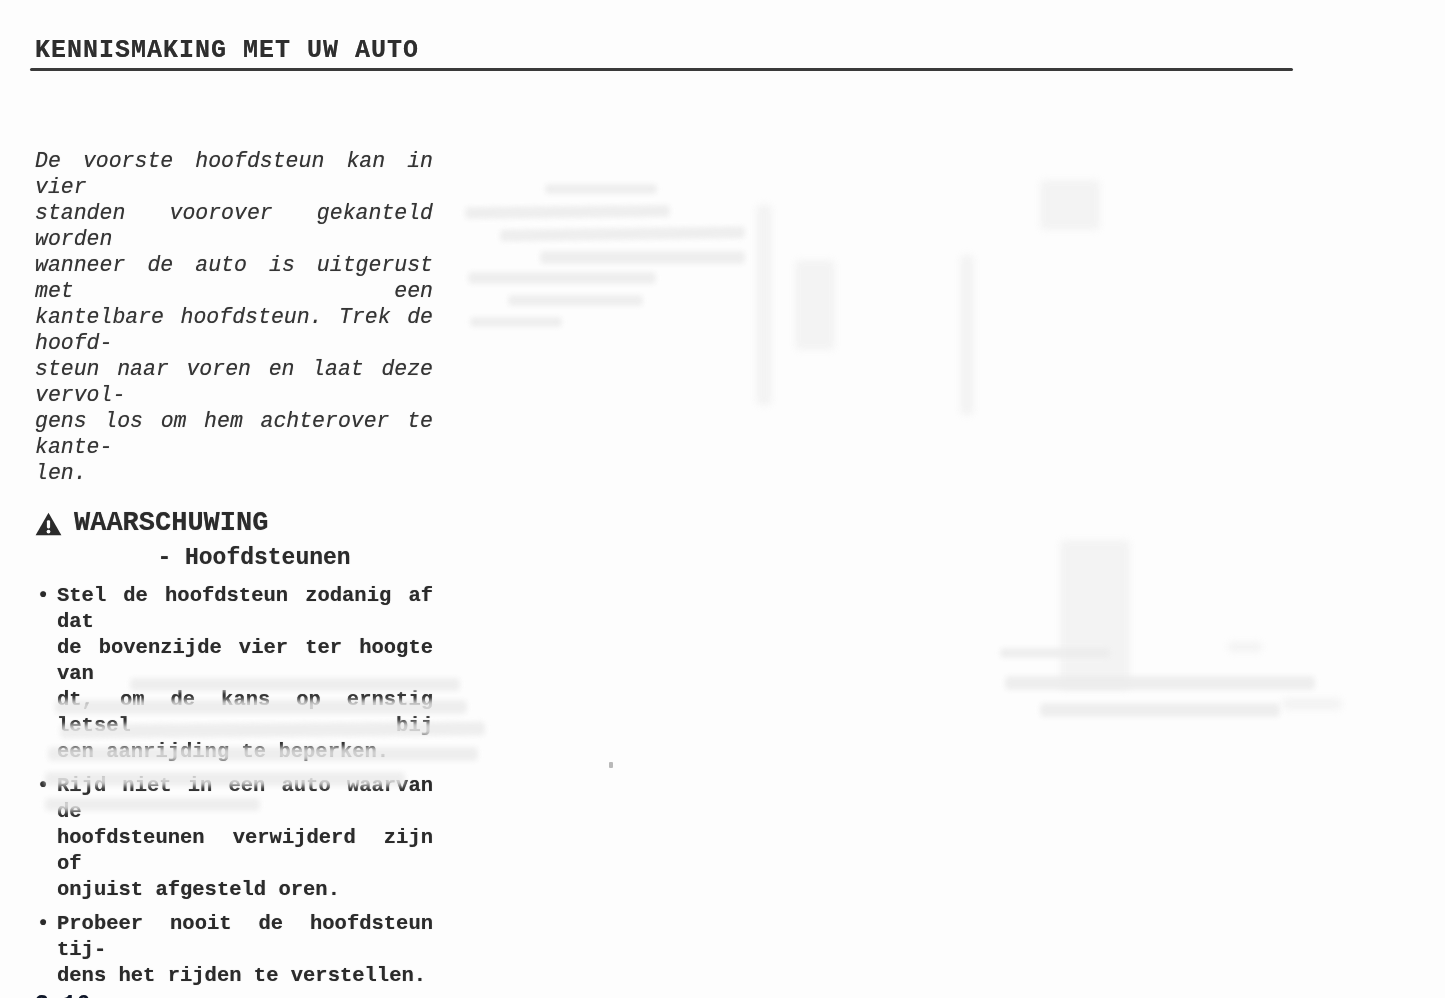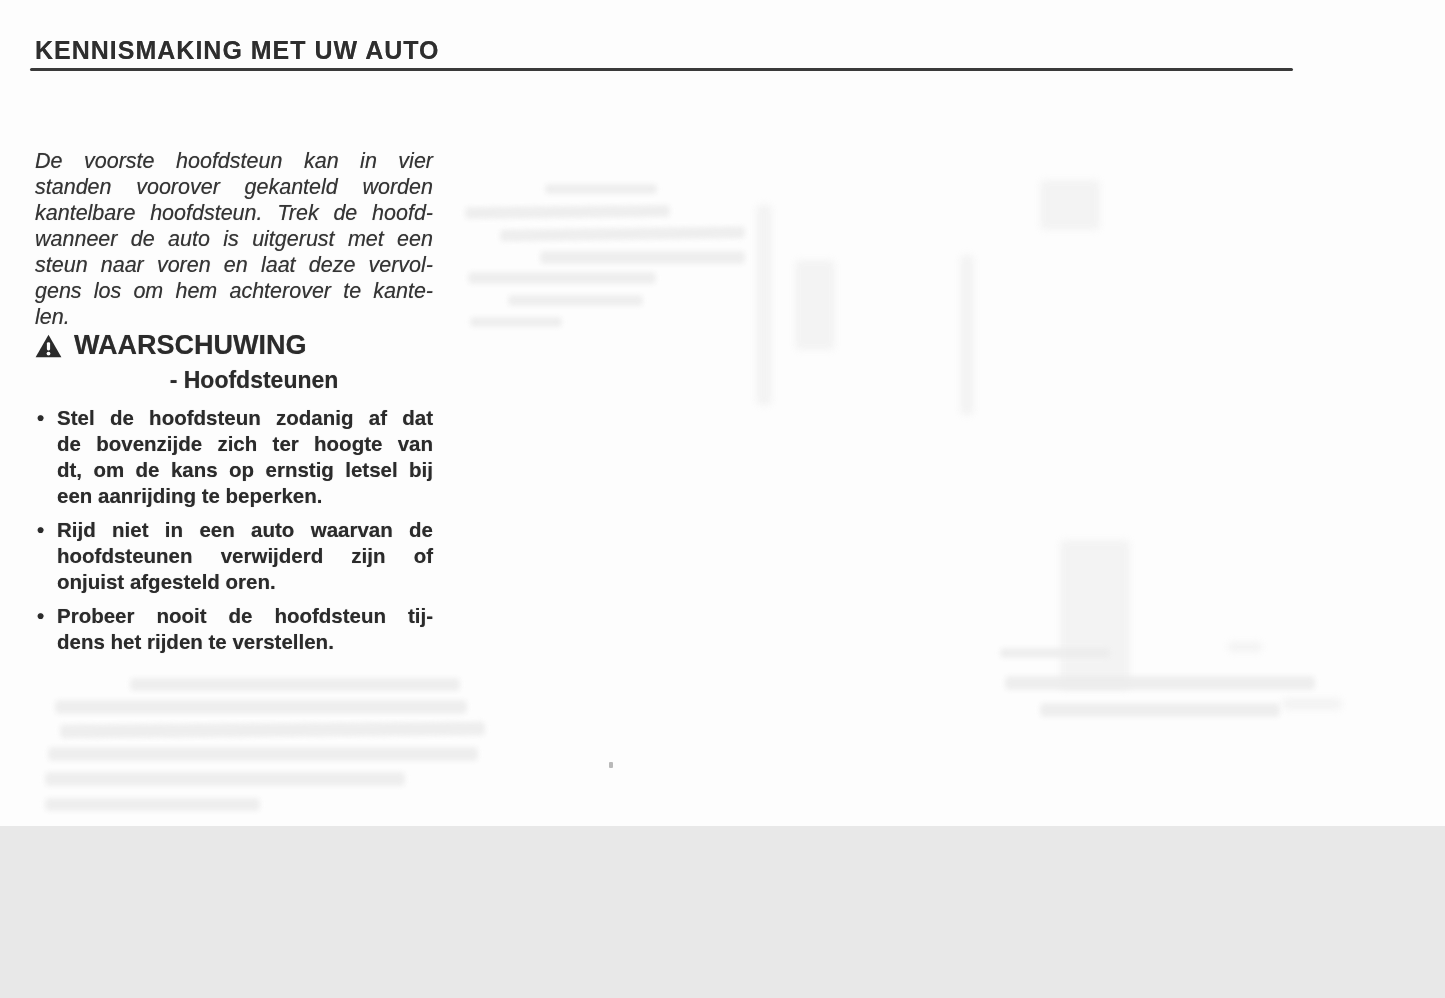--- a/index.html
+++ b/index.html
@@ -1,21 +1,21 @@
 <!DOCTYPE html>
 <html><head>
 <meta charset="utf-8">
 <style>
   html,body{margin:0;padding:0;background:#e8e8e8;}
   .page{
     position:relative;
-    width:1445px;height:826px;
+    width:1445px;height:998px;
     background:#fdfdfd;
     overflow:hidden;
-    font-family:Liberation Sans, sans-serif;
+    font-family:Liberation Mono, monospace;
     color:#2c2c2c;
   }
   
   .header-title{
     position:absolute;left:35px;top:36px;
     font-size:25px;font-weight:700;letter-spacing:1px;
     color:#2e2e2e;
     text-shadow:0 0 .6px rgba(46,46,46,.6);
     margin:0;
   }
@@ -36,21 +36,21 @@
   }
   .lastline{text-align:left;}
   .intro{
     font-style:italic;
     font-size:21.5px;
     line-height:26px;
     color:#343434;
     text-shadow:0 0 .7px rgba(52,52,52,.55);
     margin:0;
   }
-  .warning{}
+  .warning{margin-top:22px;}
   .warning-head{
     display:flex;align-items:center;gap:12px;
     font-size:27px;font-weight:700;color:#2b2b2b;
     line-height:30px;
     text-shadow:0 0 .7px rgba(43,43,43,.55);
   }
   .warning-head .tri{display:inline-flex;flex:0 0 auto;margin-top:2px;}
   .warning-sub{
     margin-top:7px;
     padding-left:40px;
@@ -100,22 +100,22 @@
 <div class="page">
 
   <h1 class="header-title">KENNISMAKING MET UW AUTO</h1>
   <div class="header-rule"></div>
 
   <div class="column">
 
     <div class="intro">
       <div class="jline">De voorste hoofdsteun kan in vier</div>
       <div class="jline">standen voorover gekanteld worden</div>
+      <div class="jline">wanneer de auto is uitgerust met een</div>
       <div class="jline">kantelbare hoofdsteun. Trek de hoofd-</div>
-      <div class="jline">wanneer de auto is uitgerust met een</div>
       <div class="jline">steun naar voren en laat deze vervol-</div>
       <div class="jline">gens los om hem achterover te kante-</div>
       <div class="lastline">len.</div>
     </div>
 
     <section class="warning">
       <div class="warning-head">
         <span class="tri">
           <svg width="27" height="24" viewBox="0 0 27 24" aria-hidden="true">
             <path d="M13.5 0.8 L26.4 23.2 L0.6 23.2 Z" fill="#2b2b2b"></path>
@@ -124,21 +124,21 @@
           </svg>
         </span>
         <span>WAARSCHUWING</span>
       </div>
       <div class="warning-sub">- Hoofdsteunen</div>
 
       <ul class="warning-list">
         <li>
           <span class="bullet-dot">•</span>
           <div class="jline">Stel de hoofdsteun zodanig af dat</div>
-          <div class="jline">de bovenzijde zich ter hoogte van</div>
+          <div class="jline">de bovenzijde vier ter hoogte van</div>
           <div class="jline">dt, om de kans op ernstig letsel bij</div>
           <div class="lastline">een aanrijding te beperken.</div>
         </li>
         <li>
           <span class="bullet-dot">•</span>
           <div class="jline">Rijd niet in een auto waarvan de</div>
           <div class="jline">hoofdsteunen verwijderd zijn of</div>
           <div class="lastline">onjuist afgesteld oren.</div>
         </li>
         <li>

